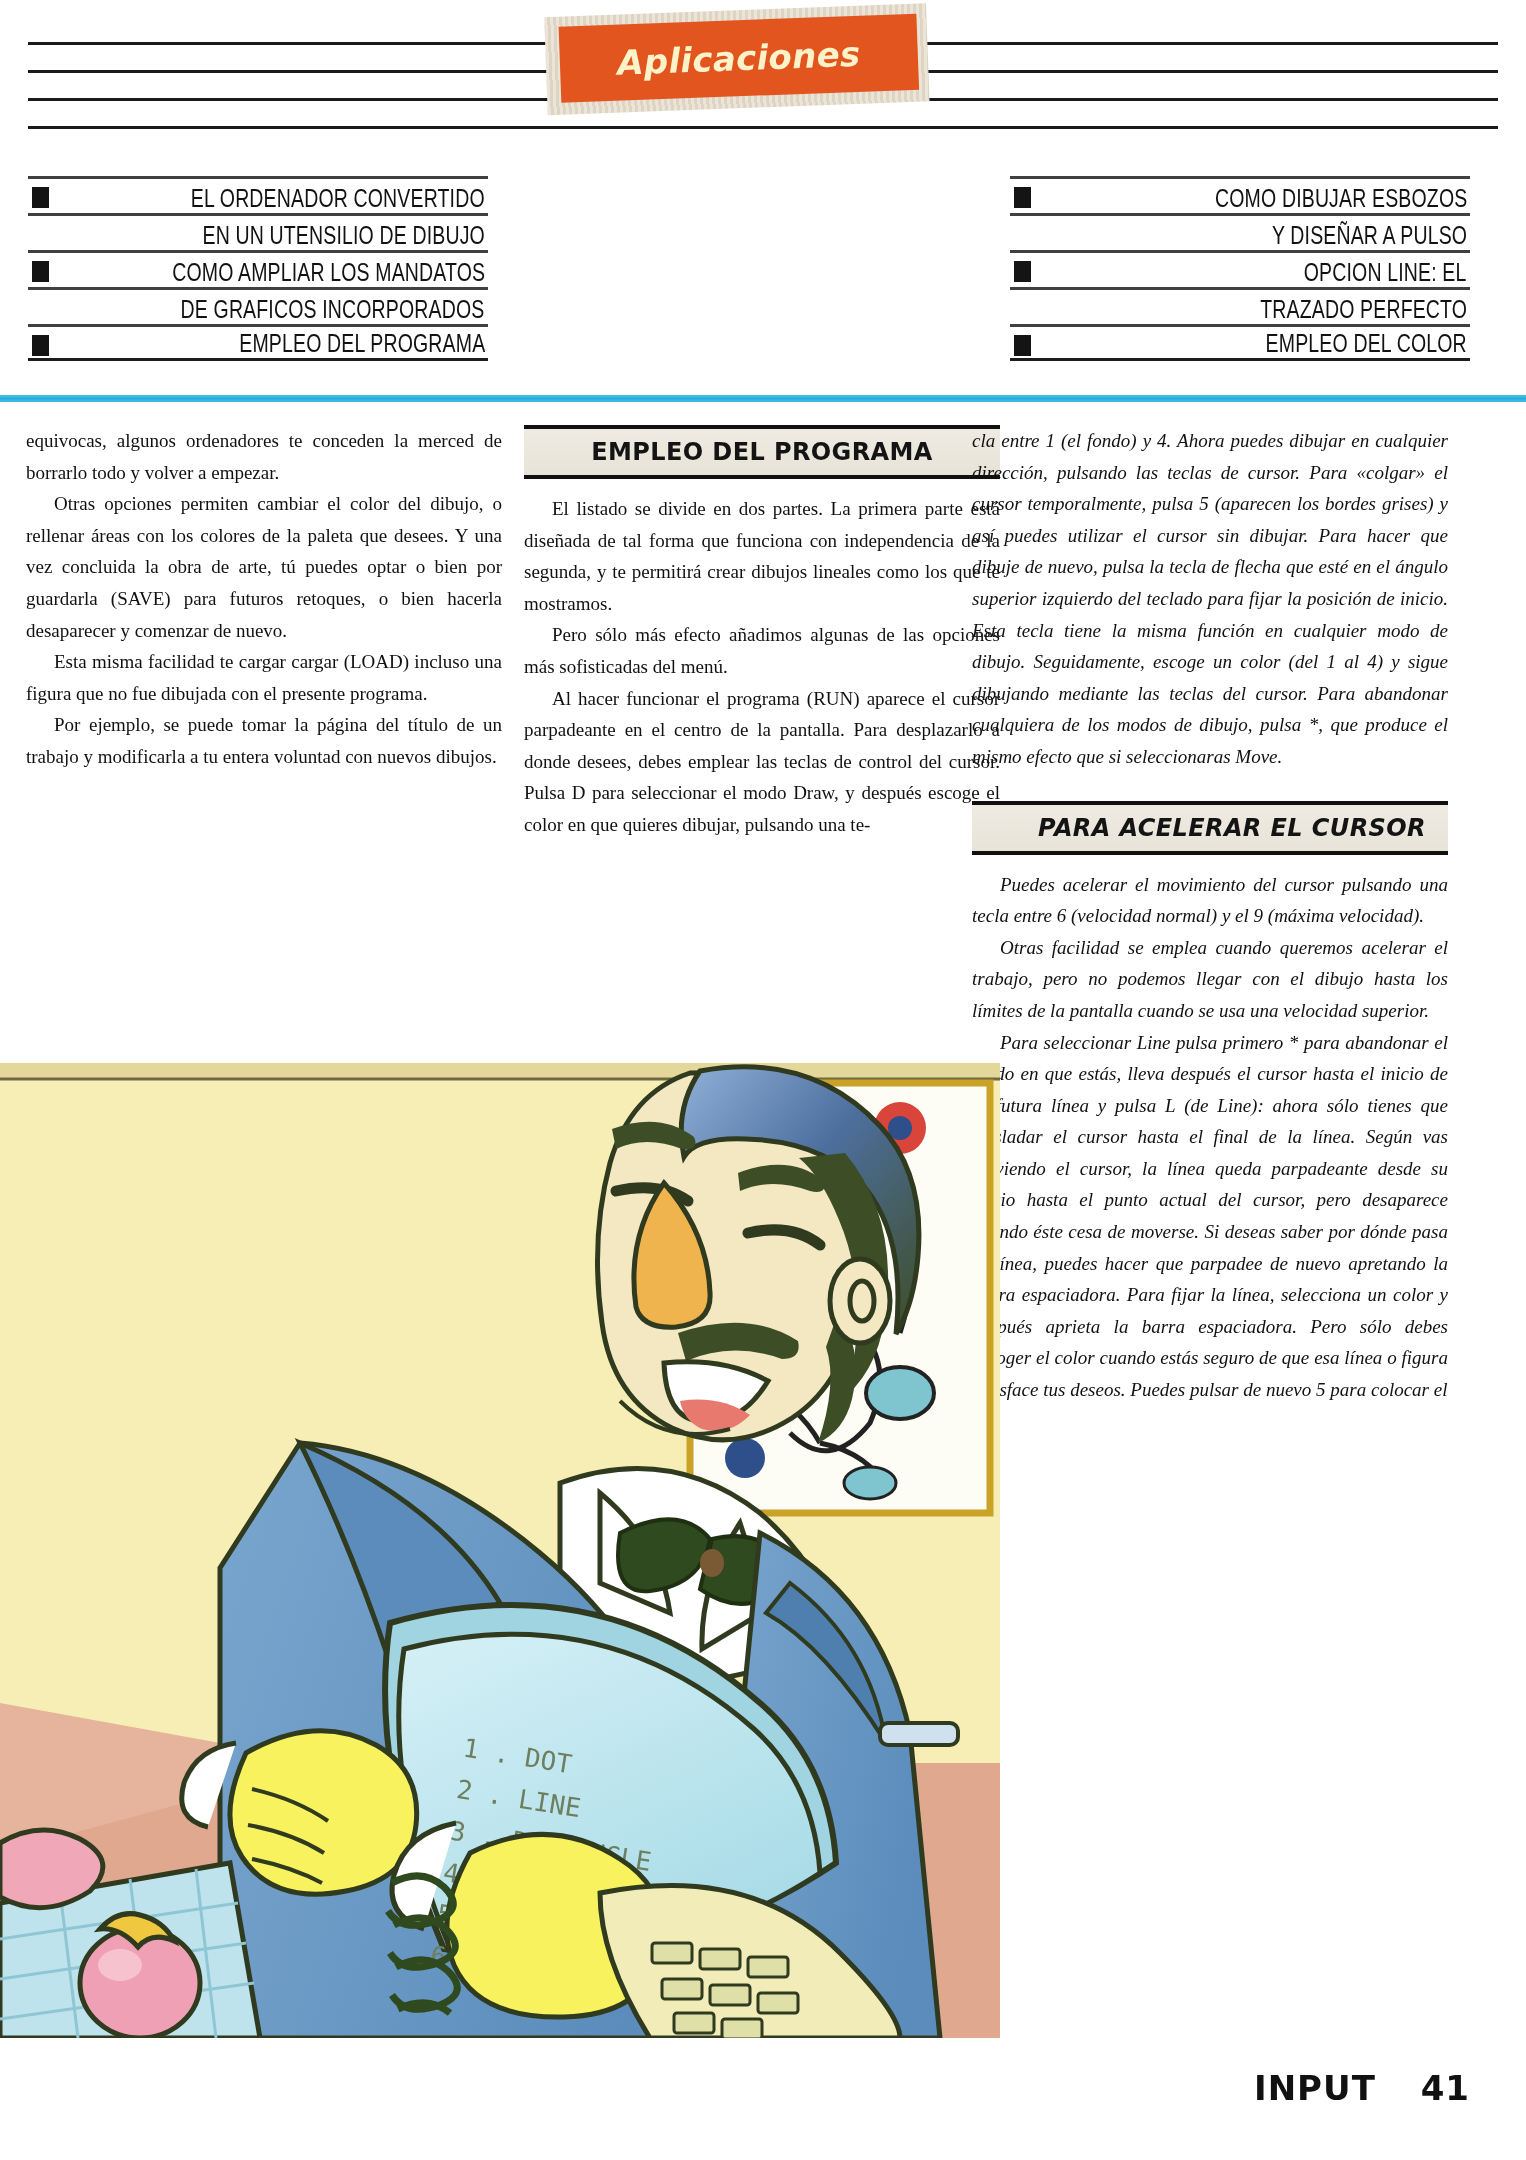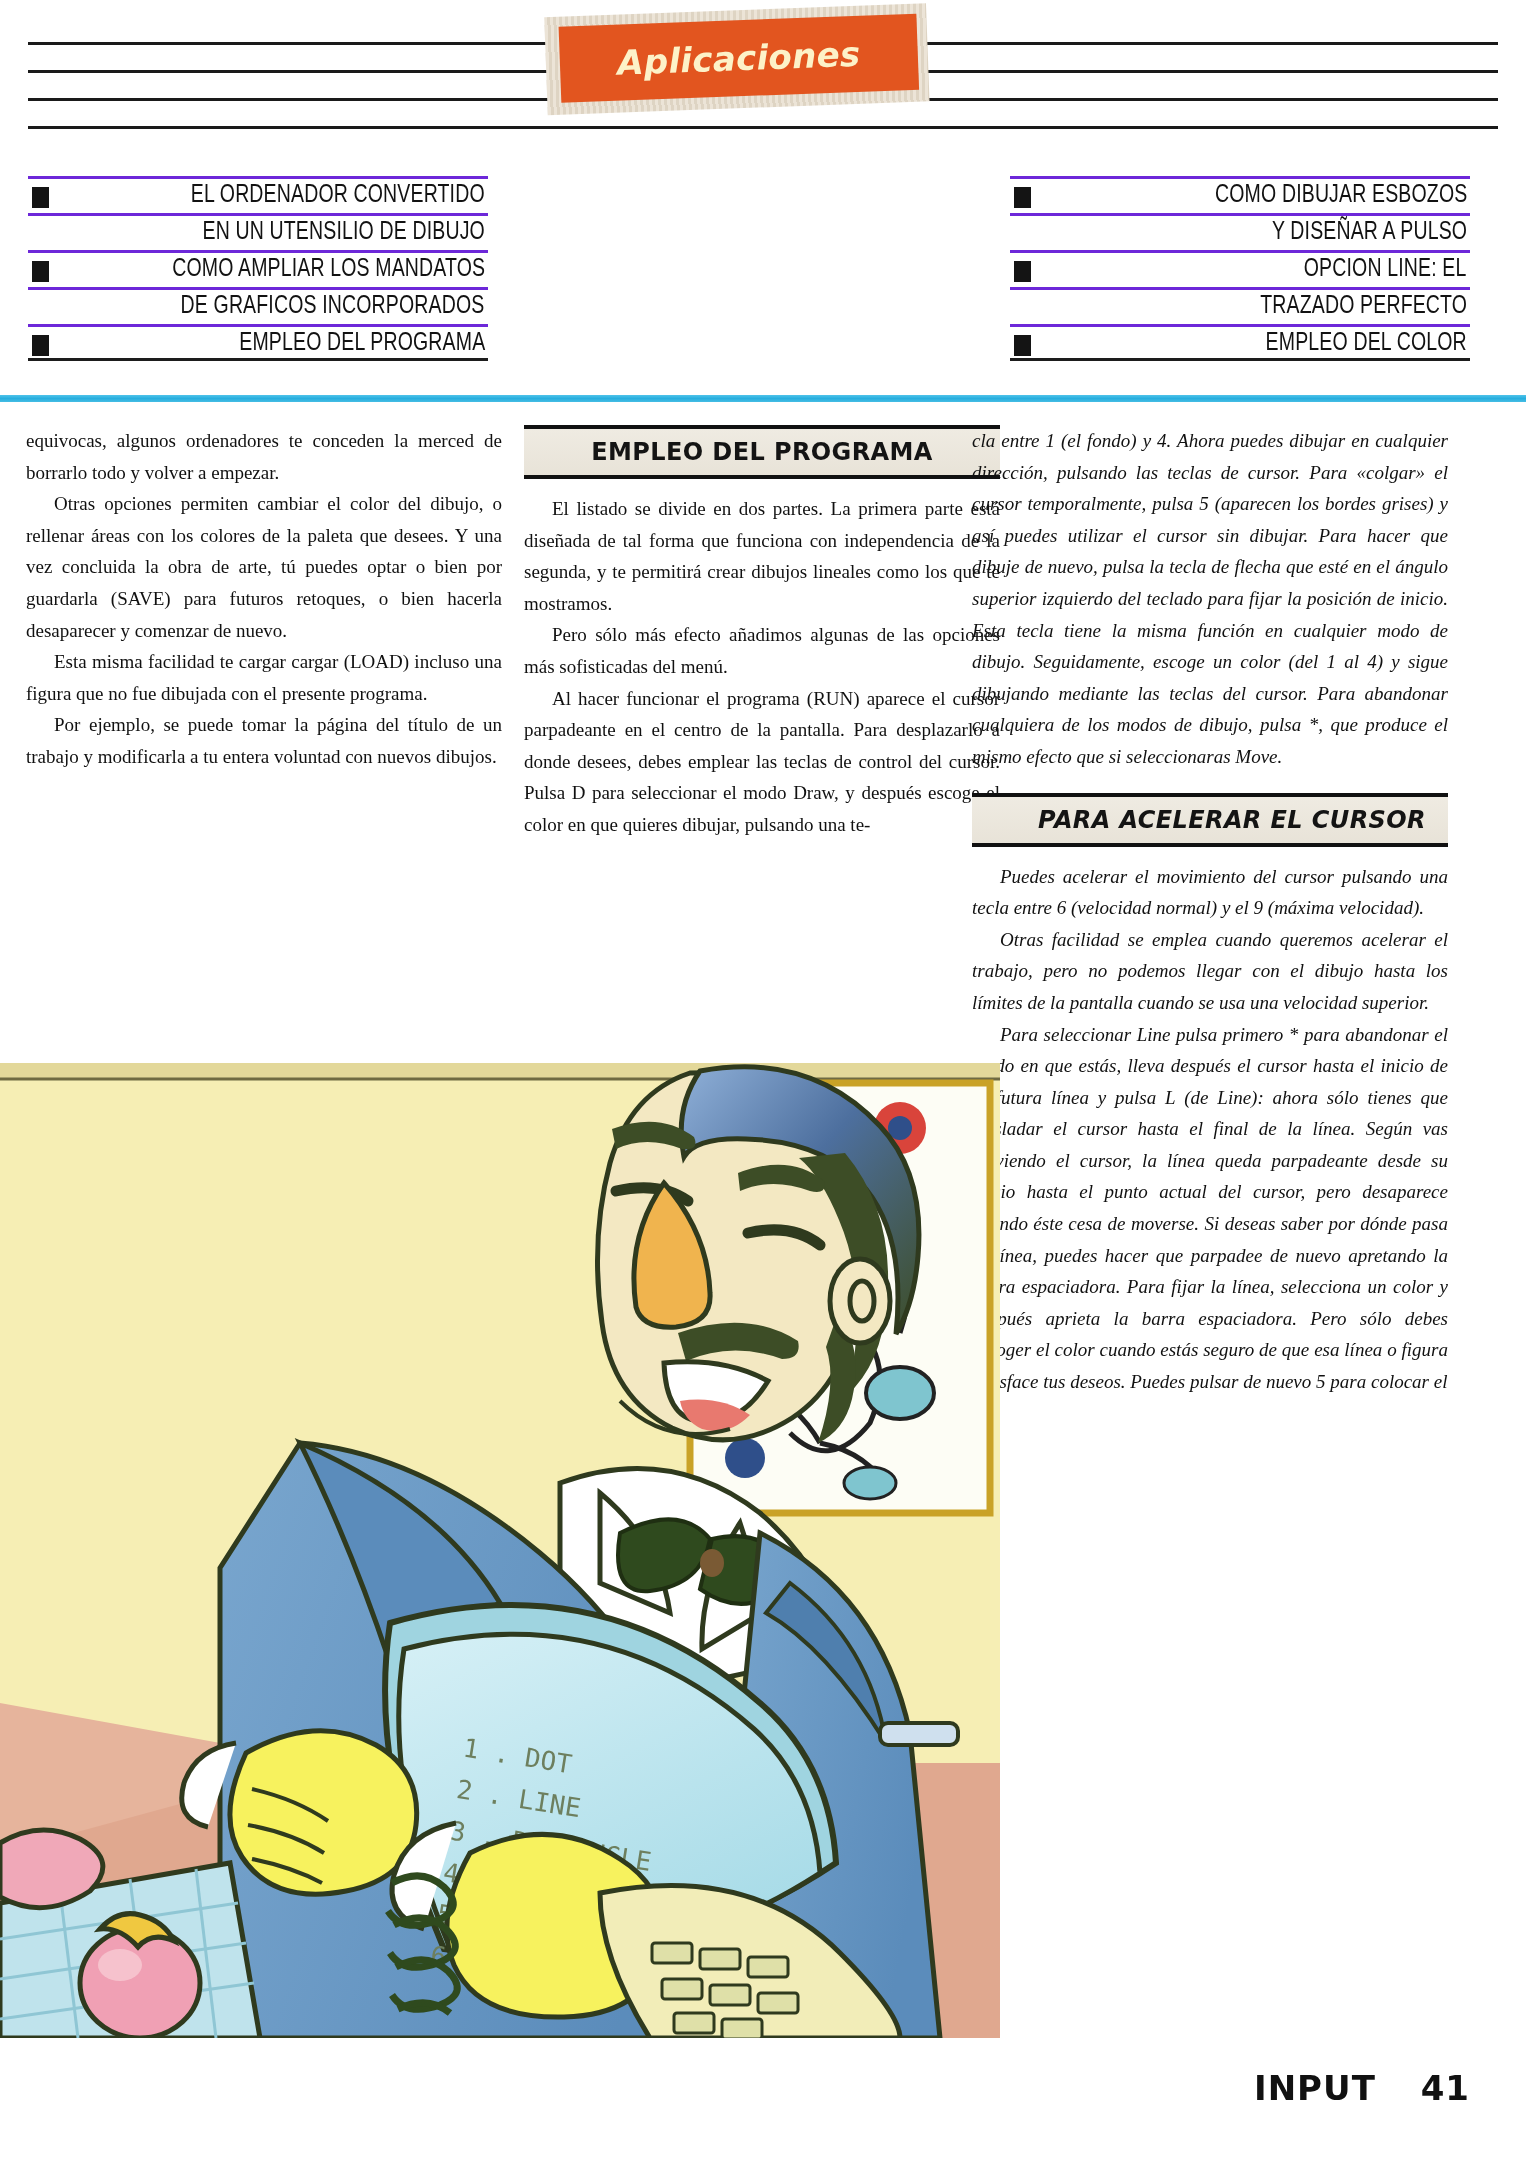--- a/index.html
+++ b/index.html
@@ -46,22 +46,22 @@
   }
 
   
   .heads { position:absolute; top:176px; width:1526px; height:110px; }
   .headcol { position:absolute; width:460px; }
   .headcol.left { left:28px; }
   .headcol.right { left:1010px; }
   .headrow {
     position:relative;
     height:37px;
-    border-top:3px solid #6d28d9;
-    display:flex; align-items:flex-start; justify-content:flex-end;
+    border-top:3px solid #404040;
+    display:flex; align-items:flex-end; justify-content:flex-end;
   }
   .headrow.last { border-bottom:3px solid #1d1d1d; }
   .headrow .bullet {
     position:absolute; left:4px; top:8px;
     width:17px; height:21px; background:#141414;
   }
   .headrow .htxt {
     font-family:"Liberation Sans Narrow","Liberation Sans", sans-serif;
     font-size:25px;
     letter-spacing:0.2px;
@@ -211,21 +211,21 @@
     <div class="sec-head">
       <span>EMPLEO DEL PROGRAMA</span>
     </div>
     <p>El listado se divide en dos partes. La primera parte está diseñada de tal forma que funciona con independencia de la segunda, y te permitirá crear dibujos lineales como los que te mostramos.</p>
     <p>Pero sólo más efecto añadimos algunas de las opciones más sofisticadas del menú.</p>
     <p>Al hacer funcionar el programa (RUN) aparece el cursor parpadeante en el centro de la pantalla. Para desplazarlo a donde desees, debes emplear las teclas de control del cursor. Pulsa D para seleccionar el modo Draw, y después escoge el color en que quieres dibujar, pulsando una te-</p>
   </div>
 
   <div class="col c3">
     <p class="noind">cla entre 1 (el fondo) y 4. Ahora puedes dibujar en cualquier dirección, pulsando las teclas de cursor. Para «colgar» el cursor temporalmente, pulsa 5 (aparecen los bordes grises) y así puedes utilizar el cursor sin dibujar. Para hacer que dibuje de nuevo, pulsa la tecla de flecha que esté en el ángulo superior izquierdo del teclado para fijar la posición de inicio. Esta tecla tiene la misma función en cualquier modo de dibujo. Seguidamente, escoge un color (del 1 al 4) y sigue dibujando mediante las teclas del cursor. Para abandonar cualquiera de los modos de dibujo, pulsa *, que produce el mismo efecto que si seleccionaras Move.</p>
-    <div class="sec-head" style="margin-top:20px;padding-left:44px;">
+    <div class="sec-head" style="margin-top:28px;padding-left:44px;">
       <span>PARA ACELERAR EL CURSOR</span>
     </div>
     <p>Puedes acelerar el movimiento del cursor pulsando una tecla entre 6 (velocidad normal) y el 9 (máxima velocidad).</p>
     <p>Otras facilidad se emplea cuando queremos acelerar el trabajo, pero no podemos llegar con el dibujo hasta los límites de la pantalla cuando se usa una velocidad superior.</p>
     <p>Para seleccionar Line pulsa primero * para abandonar el modo en que estás, lleva después el cursor hasta el inicio de la futura línea y pulsa L (de Line): ahora sólo tienes que trasladar el cursor hasta el final de la línea. Según vas moviendo el cursor, la línea queda parpadeante desde su inicio hasta el punto actual del cursor, pero desaparece cuando éste cesa de moverse. Si deseas saber por dónde pasa la línea, puedes hacer que parpadee de nuevo apretando la barra espaciadora. Para fijar la línea, selecciona un color y después aprieta la barra espaciadora. Pero sólo debes escoger el color cuando estás seguro de que esa línea o figura satisface tus deseos. Puedes pulsar de nuevo 5 para colocar el</p>
   </div>
 
 </div>
 
 <div class="illo">

